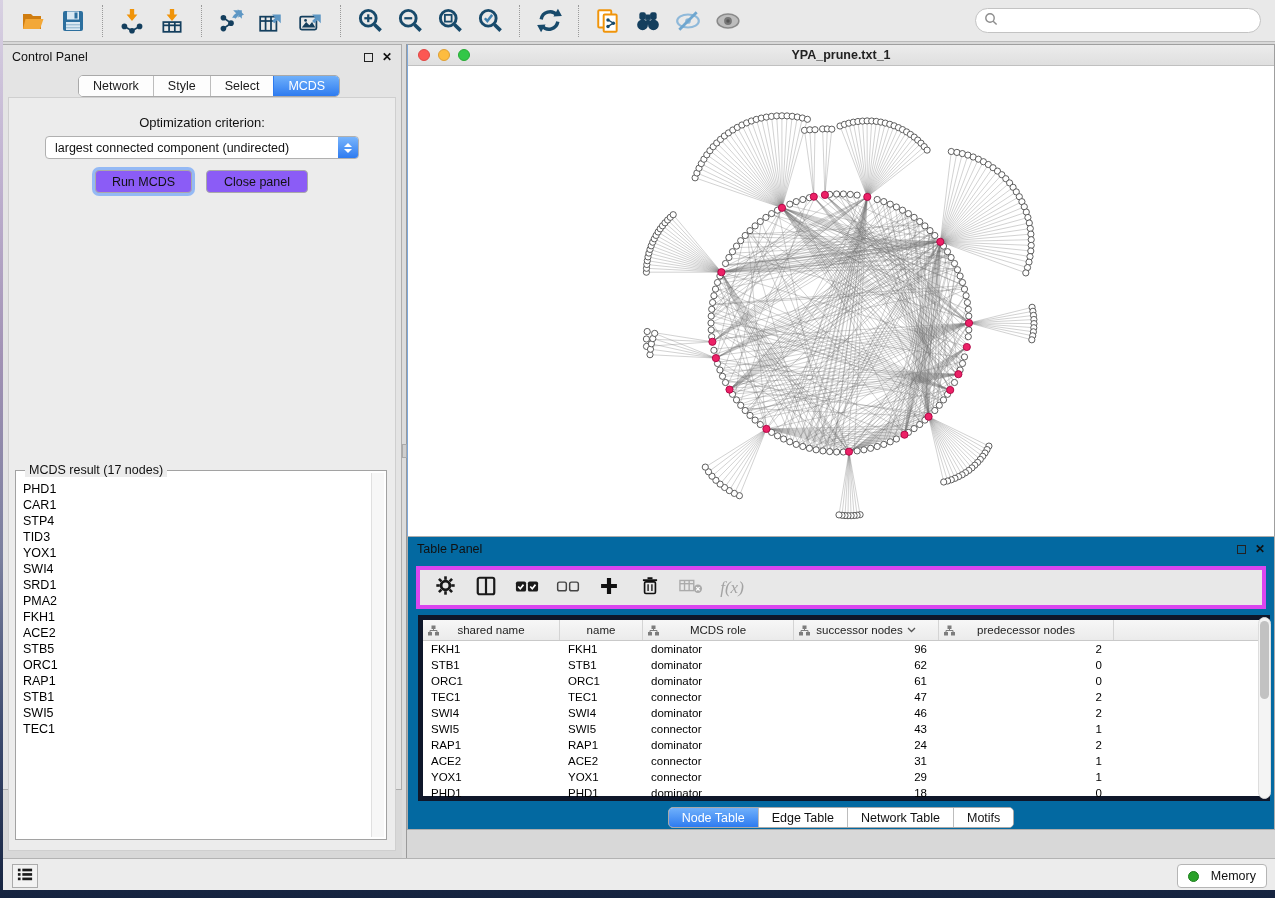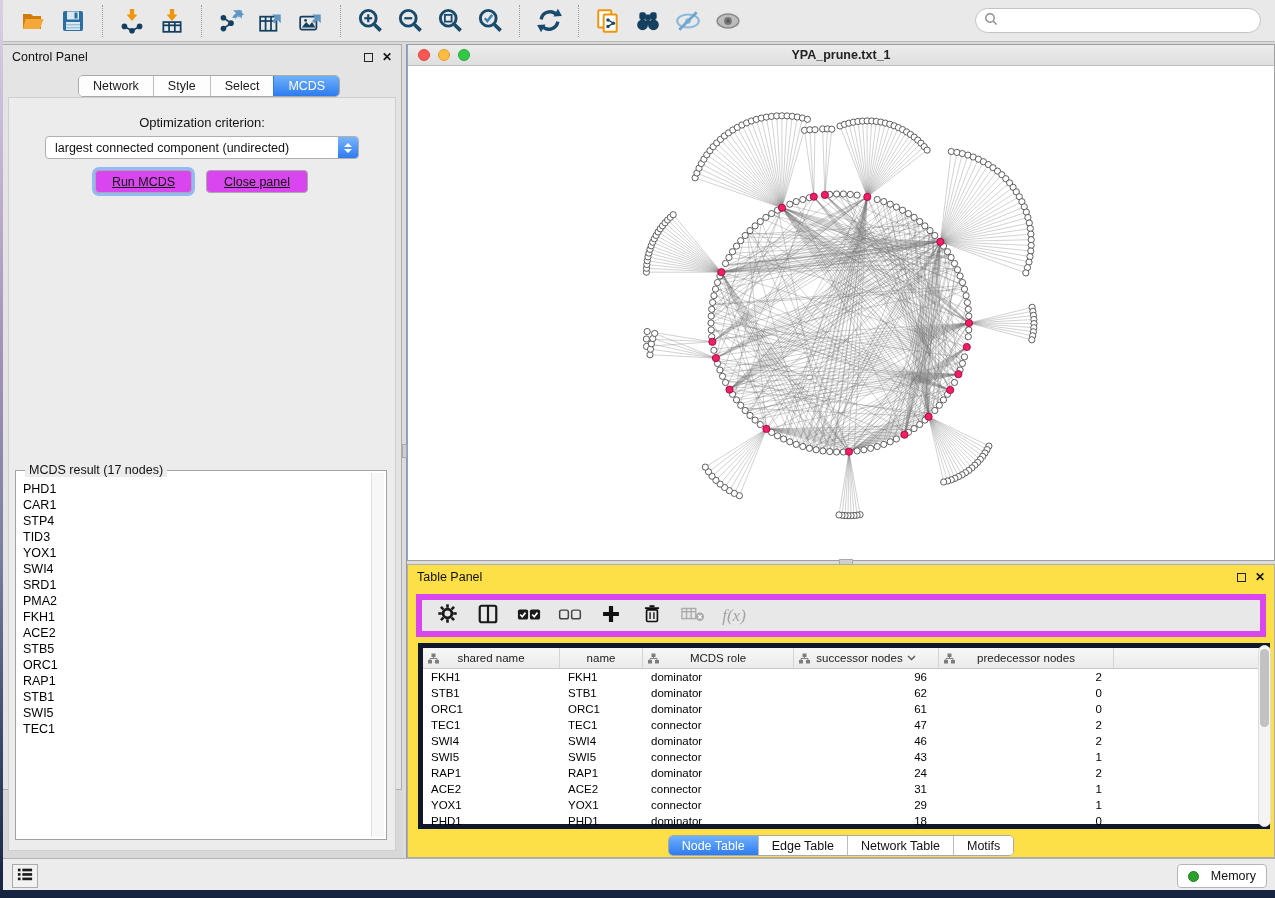--- a/index.html
+++ b/index.html
@@ -36,22 +36,22 @@
   .cp-content{position:absolute;left:5px;top:52px;width:388px;height:754px;background:#ececec;
     border:1px solid #cfcfcf;}
   .opt-label{position:absolute;left:0;top:17px;width:100%;text-align:center;font-size:13px;color:#111;}
   .dropdown{position:absolute;left:36px;top:38px;width:314px;height:23px;background:#fff;
     border:1px solid #b0b0b0;border-radius:4px;display:flex;align-items:center;}
   .dropdown .dd-text{flex:1;font-size:12.5px;padding-left:9px;color:#111;white-space:nowrap;overflow:hidden;}
   .dd-cap{width:20px;height:100%;border-radius:0 3px 3px 0;background:linear-gradient(180deg,#79b5fc,#2e7bf0);
     display:flex;flex-direction:column;align-items:center;justify-content:center;gap:2px;}
   .dd-cap .up{width:0;height:0;border-left:4px solid transparent;border-right:4px solid transparent;border-bottom:4px solid #fff;}
   .dd-cap .down{width:0;height:0;border-left:4px solid transparent;border-right:4px solid transparent;border-top:4px solid #fff;}
-  .btn{position:absolute;height:23px;background:#d946ef;border:1px solid #a9a9a9;border-radius:4px;
-    font-size:12.5px;color:#111;display:flex;align-items:center;justify-content:center;text-decoration:underline;}
+  .btn{position:absolute;height:23px;background:#8b5cf6;border:1px solid #a9a9a9;border-radius:4px;
+    font-size:12.5px;color:#111;display:flex;align-items:center;justify-content:center;}
   .btn.focus-ring{box-shadow:0 0 0 3px rgba(77,144,254,.55);}
   .run-btn{left:86px;top:72px;width:97px;}
   .closepanel-btn{left:197px;top:72px;width:102px;}
   .groupbox{position:absolute;left:6px;top:372px;width:372px;height:370px;border:1px solid #a2a2a2;background:#fff;}
   .groupbox-title{position:absolute;left:9px;top:-8px;background:#ececec;padding:0 4px;font-size:12.5px;color:#111;}
   .mcds-list{position:absolute;left:2px;top:2px;right:16px;bottom:2px;overflow:hidden;padding-top:8px;}
   .mcds-item{font-size:12.5px;line-height:16px;padding-left:5px;color:#000;}
   .list-scroll{position:absolute;top:2px;right:2px;bottom:2px;width:13px;background:#f7f7f7;border-left:1px solid #e0e0e0;}
 
   
@@ -67,24 +67,24 @@
     border-bottom:1px solid #c0c0c0;display:flex;align-items:center;}
   .traffic{display:flex;gap:8px;margin-left:10px;}
   .tl{width:12px;height:12px;border-radius:50%;}
   .tl.red{background:#fc5753;border:1px solid #df4744;}
   .tl.yellow{background:#fdbc40;border:1px solid #de9f34;}
   .tl.green{background:#33c748;border:1px solid #27aa35;}
   .net-title{position:absolute;left:0;width:100%;text-align:center;font-size:12.5px;font-weight:bold;color:#222;}
   .net-canvas{position:relative;width:866px;height:494px;background:#fff;overflow:hidden;}
 
   
-  .table-panel{position:absolute;left:404px;top:564px;width:868px;height:294px;background:#fde047;
+  .table-panel{position:absolute;left:404px;top:536px;width:868px;height:294px;background:#0369a1;
     border:1px solid #adadad;}
   .tp-toolbar{position:absolute;left:8px;top:29px;right:8px;height:43px;background:#e8e8e8;
-    border:6px solid #d946ef;display:flex;align-items:center;padding:0 12px;gap:15px;}
+    border:4px solid #d946ef;display:flex;align-items:center;padding:0 12px;gap:15px;}
   .tp-btn{width:26px;height:26px;display:flex;align-items:center;justify-content:center;}
   .fx{font-family:"Liberation Serif",serif;font-style:italic;font-size:17px;color:#a3a3a3;}
   .table-wrap{position:absolute;left:10px;top:78px;width:852px;height:186px;background:#fff;border:5px solid #0f172a;}
   .thead{display:flex;height:21px;background:linear-gradient(180deg,#f7f7f7,#ebebeb);border-bottom:1px solid #c9c9c9;}
   .th{position:relative;display:flex;align-items:center;justify-content:center;gap:4px;
     border-right:1px solid #d4d4d4;font-size:11.5px;color:#222;}
   .th .tree-ic{position:absolute;left:5px;top:5px;}
   .th-fill{flex:1;border-right:none;}
   .tbody{position:relative;}
   .tr{display:flex;height:16px;align-items:center;}

